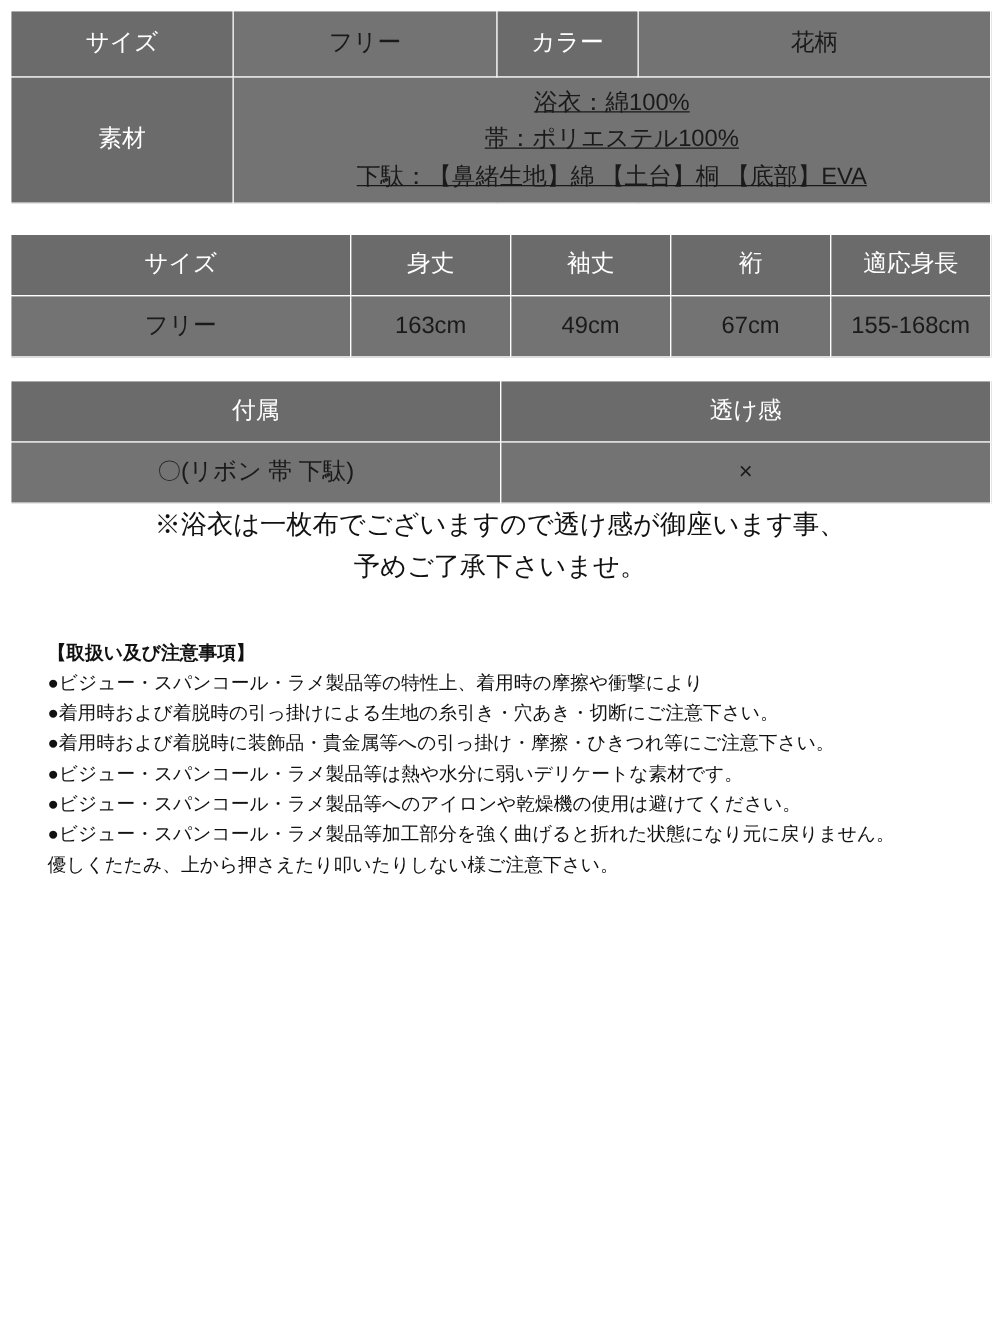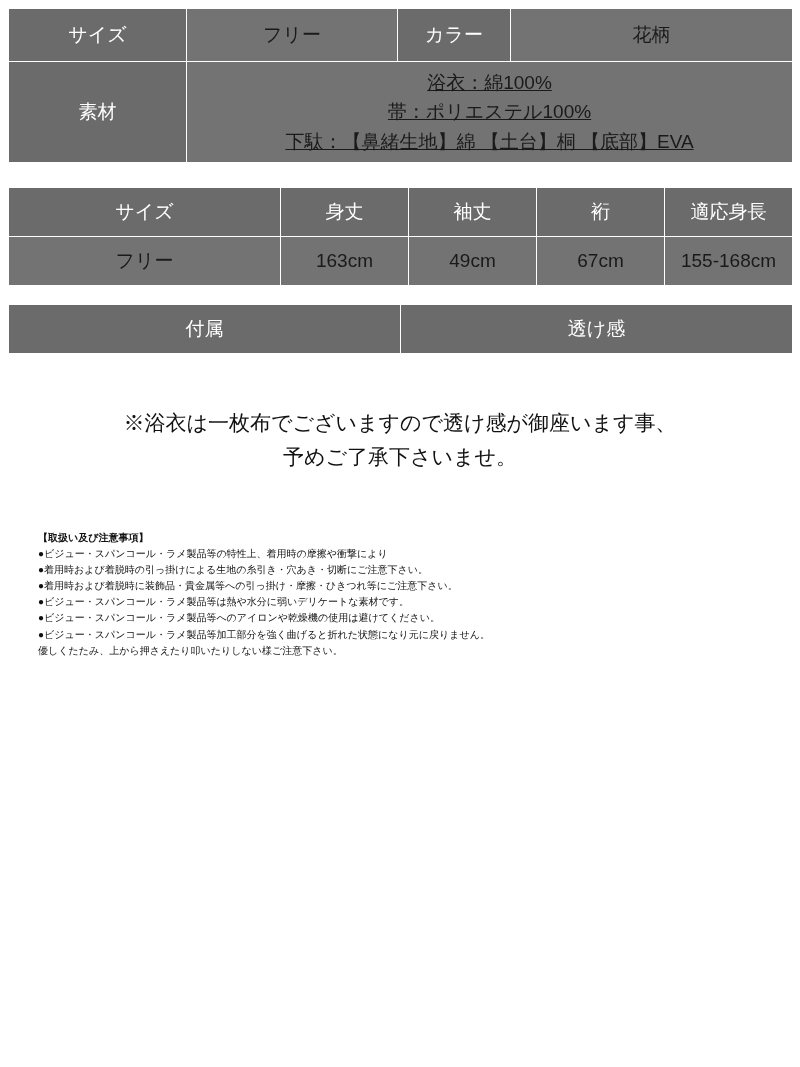--- a/index.html
+++ b/index.html
@@ -64,28 +64,27 @@
   
   .t2 td { height: 36px; }
 
   
   .t3 td { height: 36px; }
 
   .note {
     text-align: center;
     font-size: 21px;
     line-height: 1.6;
-    margin-top: 52px;
     color: #111;
   }
 
   .care {
-    margin-top: 56px;
+    margin-top: 40px;
     padding-left: 30px;
-    font-size: 10px;
+    font-size: 15px;
     line-height: 1.62;
     color: #111;
   }
   .care .line {
     white-space: pre;
   }
   .care .title {
     font-weight: bold;
   }
 </style>
@@ -152,20 +151,24 @@
   <table class="spec t3">
     <colgroup>
       <col style="width:392px">
       <col style="width:392px">
     </colgroup>
     <tbody>
       <tr>
         <td class="hdr">付属</td>
         <td class="hdr">透け感</td>
       </tr>
+      <tr>
+        <td class="cell">〇(リボン 帯 下駄)</td>
+        <td class="cell">×</td>
+      </tr>
     </tbody>
   </table>
 
   <div class="note">
     <div>※浴衣は一枚布でございますので透け感が御座います事、</div>
     <div>予めご了承下さいませ。</div>
   </div>
 
   <div class="care">
     <div class="line title">【取扱い及び注意事項】</div>

